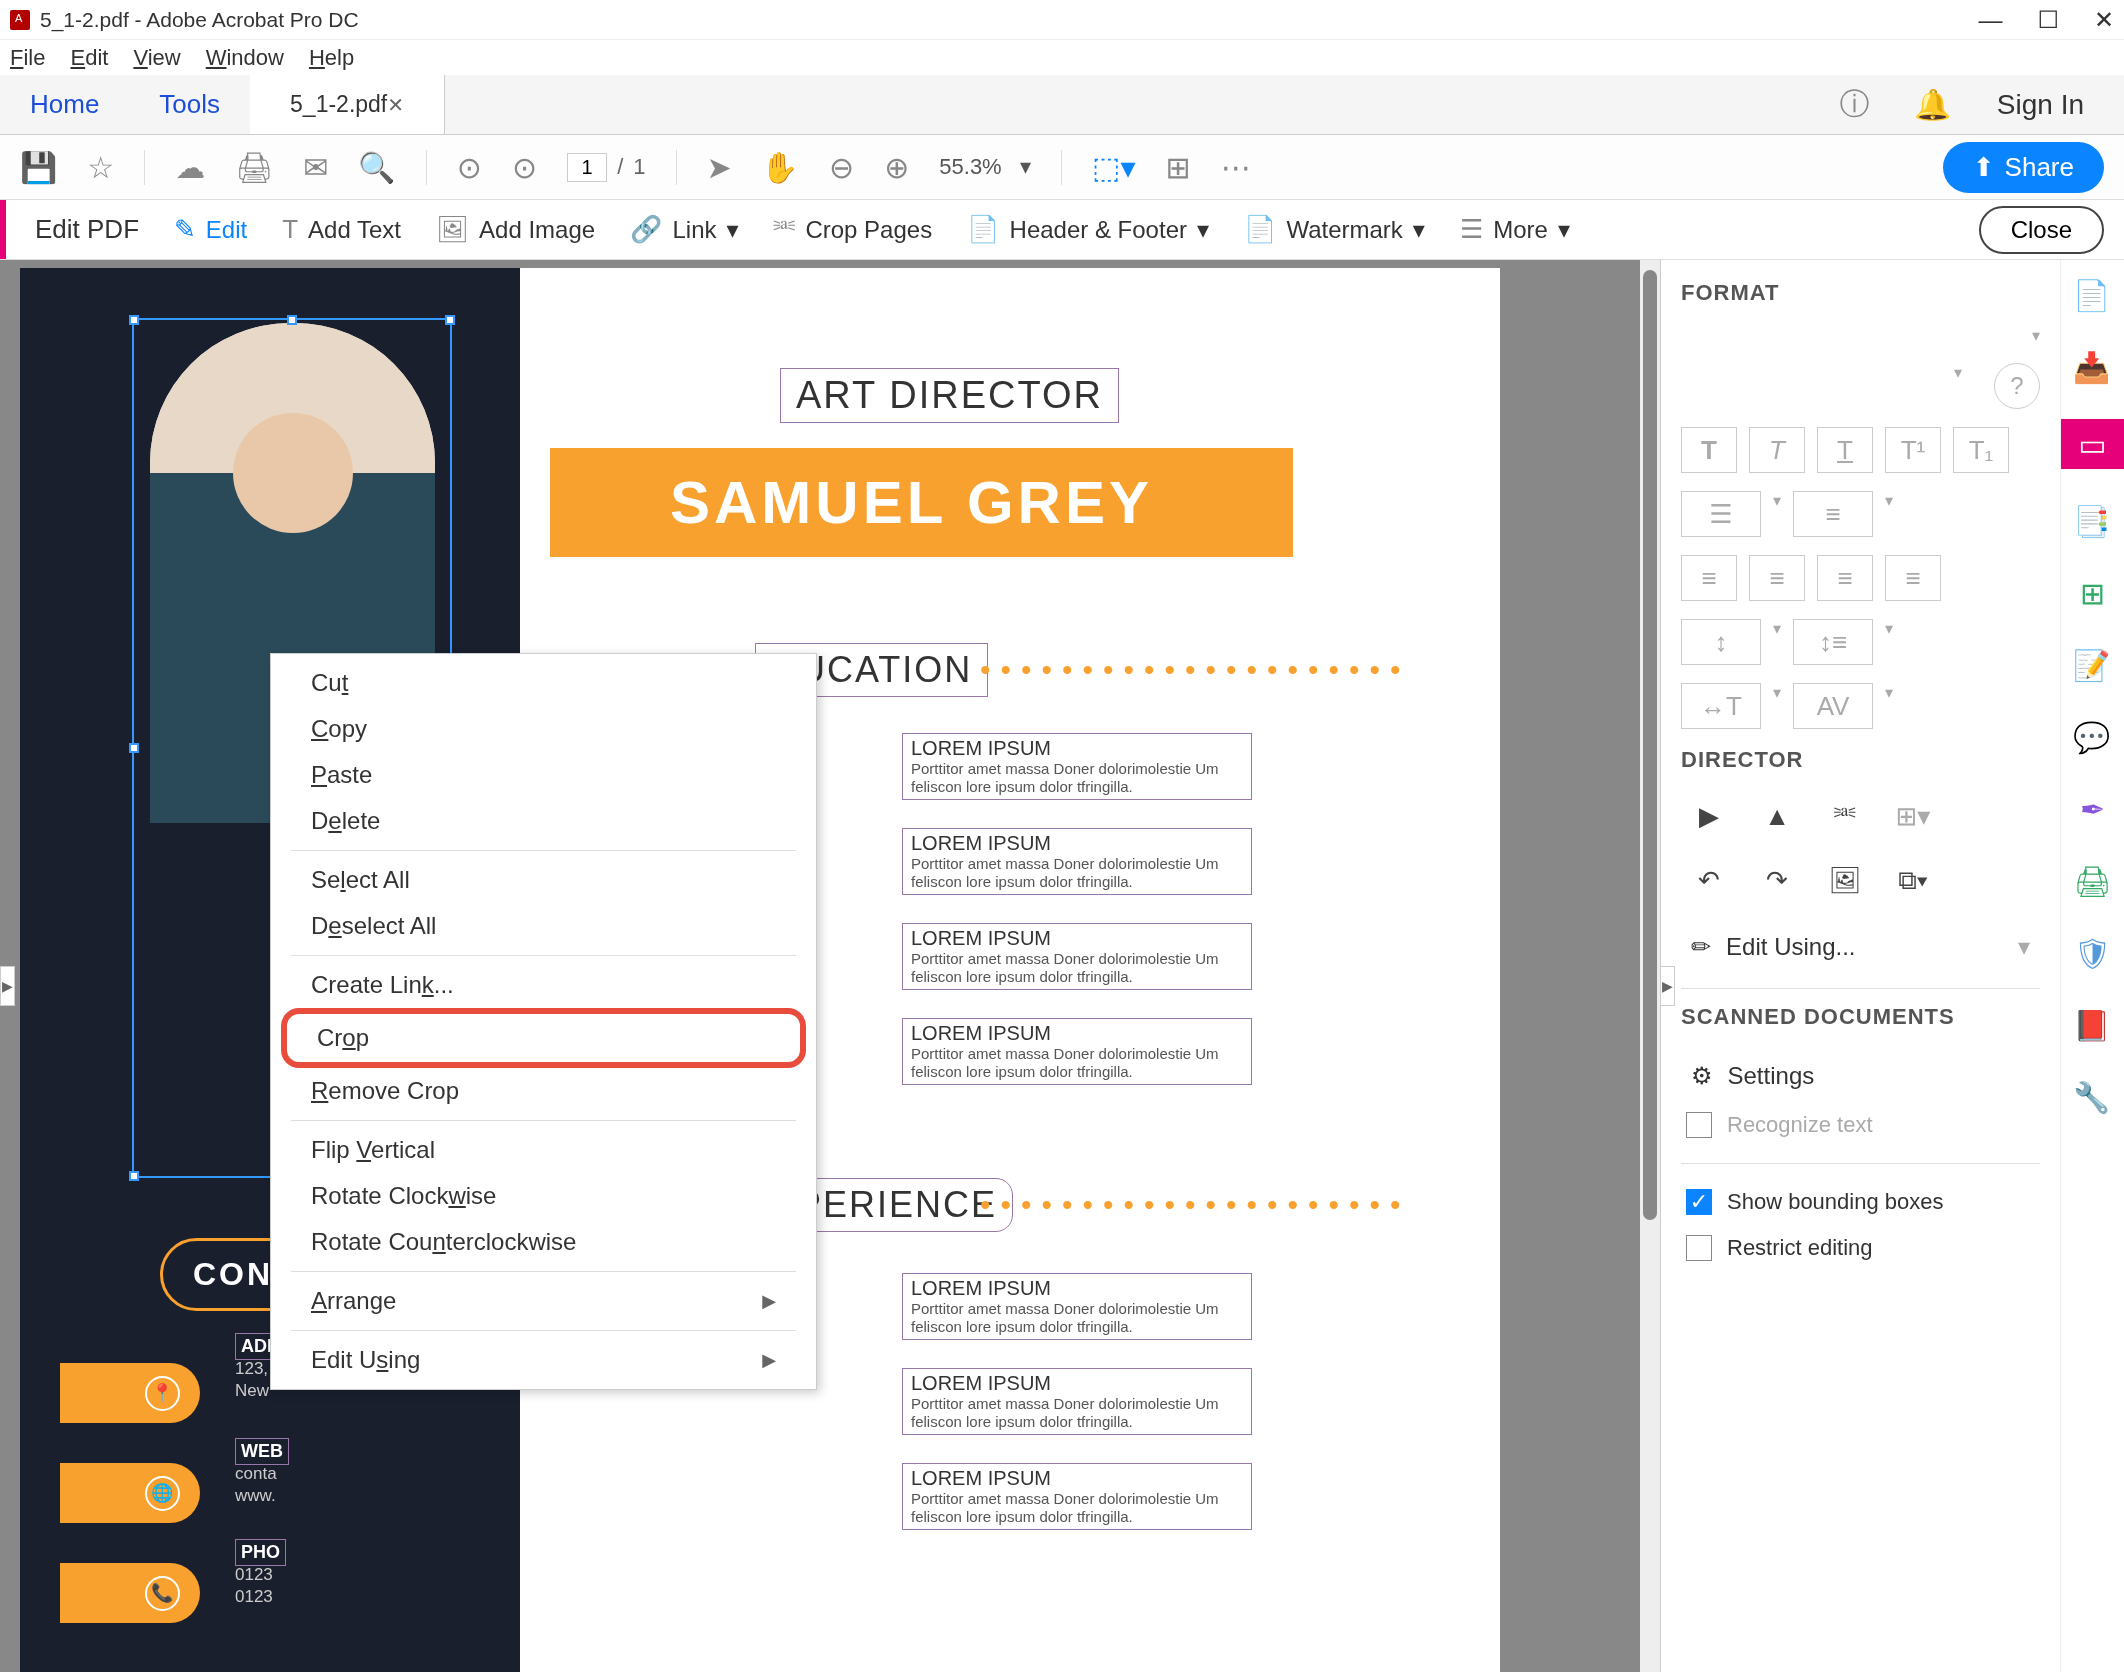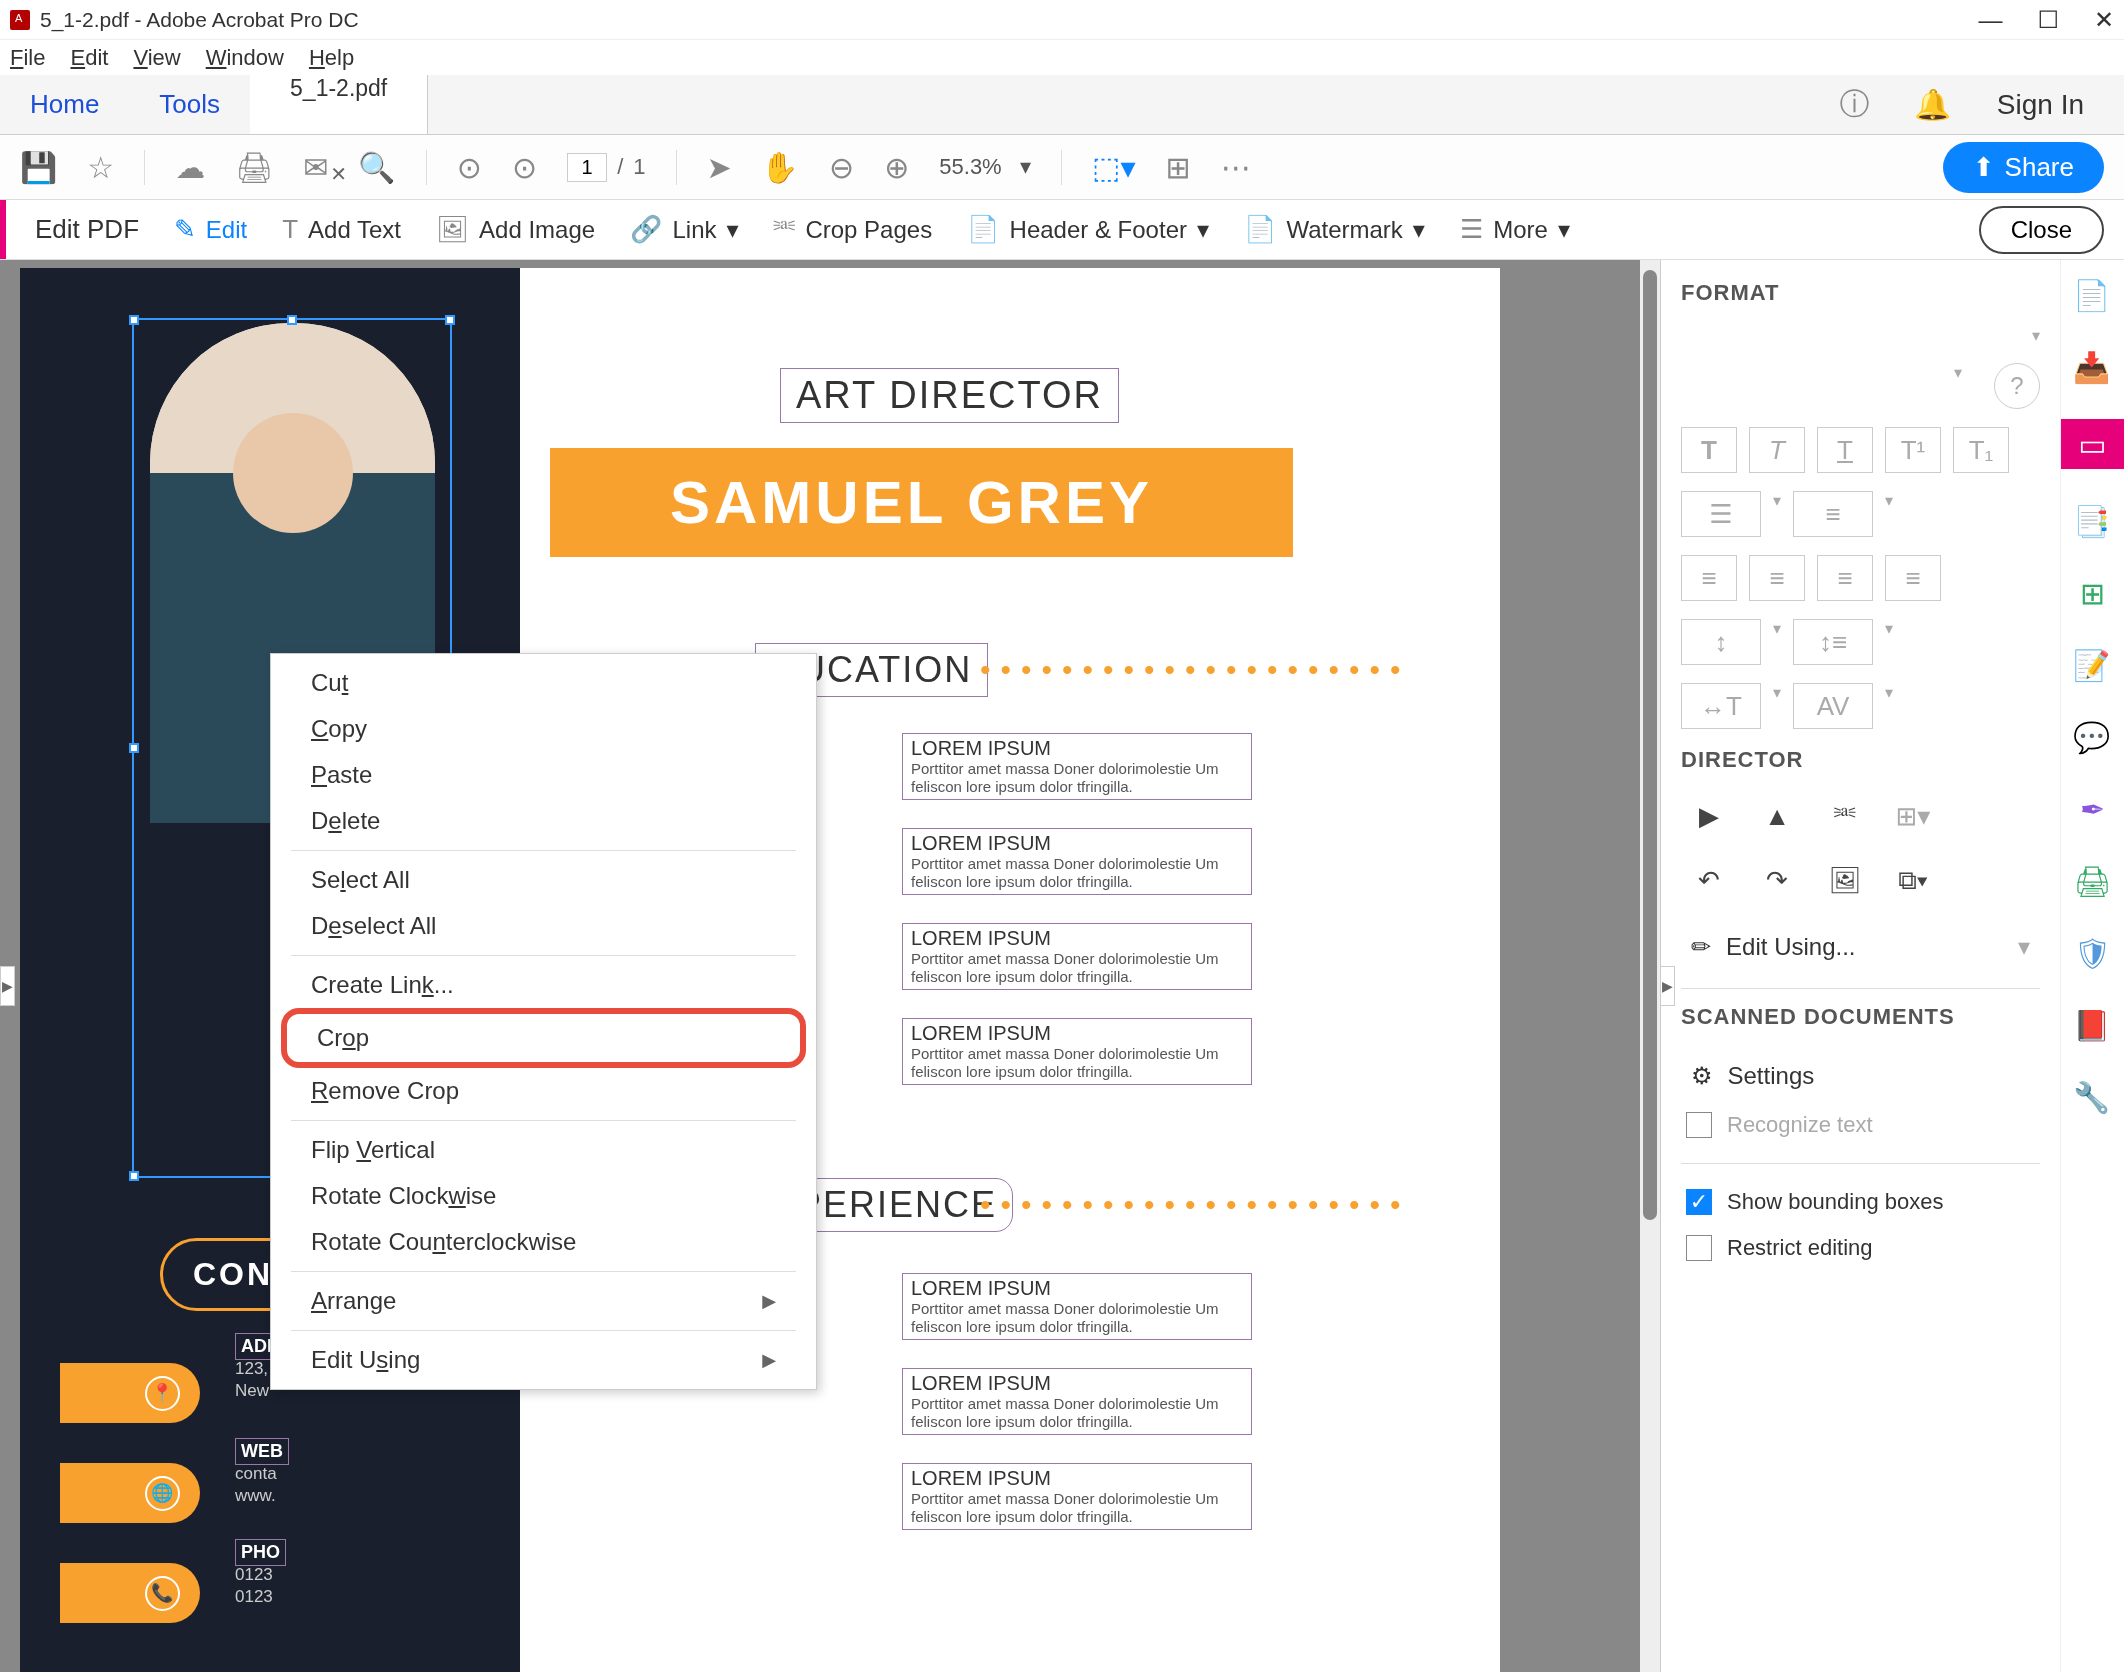--- a/index.html
+++ b/index.html
@@ -13,21 +13,21 @@
 .win-controls { display: flex; gap: 35px; }
 .win-btn { font-size: 24px; color: #333; cursor: pointer; }
 
 
 .menubar { height: 35px; display: flex; align-items: center; padding: 0 10px; gap: 25px; font-size: 22px; color: #333; }
 .menubar span u { text-decoration: underline; }
 
 
 .tabbar { height: 60px; display: flex; align-items: center; background: #f5f5f5; border-bottom: 1px solid #ccc; }
 .tab-home, .tab-tools { padding: 0 30px; font-size: 26px; color: #1d4ed8; height: 100%; display: flex; align-items: center; }
-.tab-file { background: #fff; padding: 0 40px; font-size: 23px; color: #333; height: 100%; display: flex; align-items: center; gap: 60px; border-right: 1px solid #ccc; flex-direction: column; }
+.tab-file { background: #fff; padding: 0 40px; font-size: 23px; color: #333; height: 100%; display: flex; align-items: center; border-right: 1px solid #ccc; }
 .tab-close { font-size: 20px; color: #666; }
 .tab-right { margin-left: auto; display: flex; align-items: center; gap: 45px; padding-right: 40px; }
 .tab-right .icon { font-size: 30px; color: #888; }
 .sign-in { font-size: 28px; color: #333; }
 
 
 .toolbar { height: 65px; display: flex; align-items: center; padding: 0 20px; gap: 30px; border-bottom: 1px solid #ddd; background: #fdfdfd; }
 .tool-icon { font-size: 30px; color: #888; }
 .tool-sep { width: 1px; height: 35px; background: #ddd; }
 .page-num { font-size: 22px; color: #666; display: flex; align-items: center; gap: 10px; }

